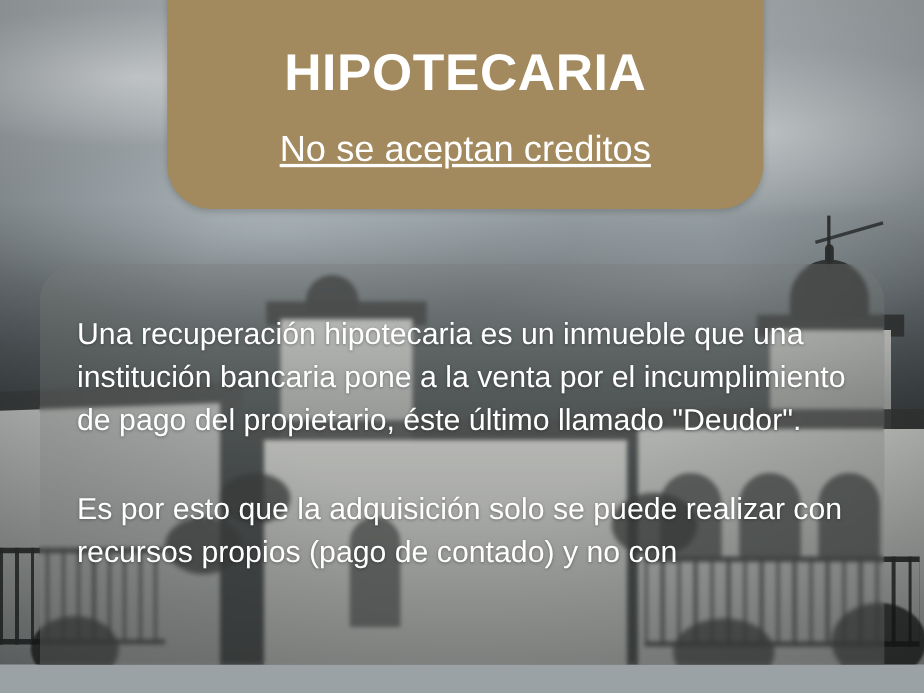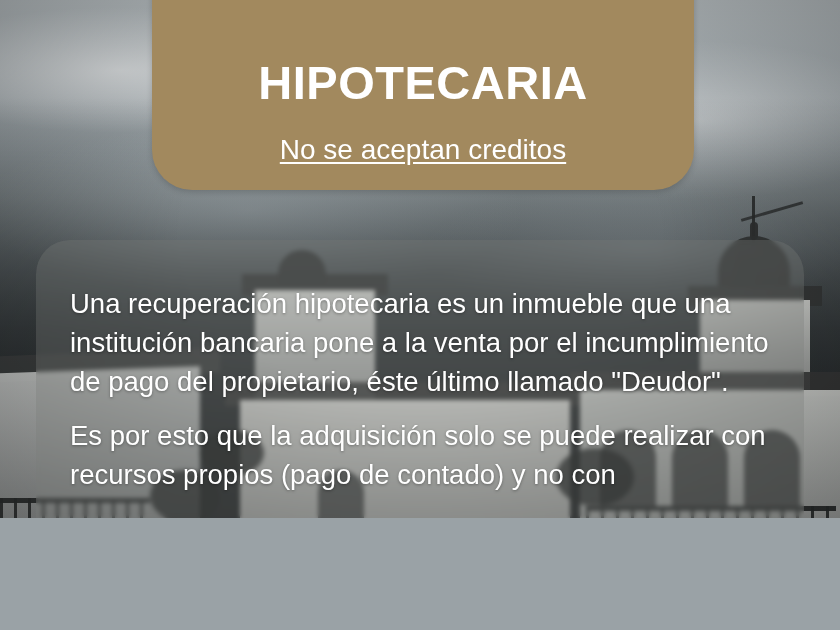--- a/index.html
+++ b/index.html
@@ -10,21 +10,21 @@
     width: 840px;
     height: 630px;
     overflow: hidden;
     font-family: "Liberation Sans", sans-serif;
     background: #9aa2a6;
   }
 
   #poster {
     position: relative;
     width: 840px;
-    height: 518px;
+    height: 604px;
     overflow: hidden;
   }
 
   
   .bg {
     position: absolute;
     inset: 0;
     background:
       
       linear-gradient(to bottom,
@@ -278,26 +278,26 @@
   .banner-title {
     color: #ffffff;
     font-size: 47px;
     font-weight: bold;
     letter-spacing: 0.5px;
     line-height: 1.05;
     margin: 0 0 26px 0;
   }
   .banner-sub {
     color: #ffffff;
-    font-size: 28px;
+    font-size: 33px;
     font-weight: 400;
     text-decoration: underline;
     text-underline-offset: 3px;
     line-height: 1.15;
-    margin: 0;
+    margin: 12px;
   }
 
   
   .body-card {
     position: absolute;
     left: 36px;
     top: 240px;
     width: 768px;
     height: 420px;
     border-radius: 34px;
@@ -307,21 +307,21 @@
   .body-text {
     position: absolute;
     left: 34px;
     right: 34px;
     top: 44px;
     color: #ffffff;
     font-size: 27.5px;
     line-height: 1.42;
     text-shadow: 0 1px 3px rgba(0,0,0,0.35);
   }
-  .para + .para { margin-top: 15px; }
+  .para + .para { margin-top: 42px; }
   .para { margin: 0; }
 </style>
 </head>
 <body>
 
 <div id="poster">
 
   <div class="bg"></div>
   <div class="clouds"></div>
 

